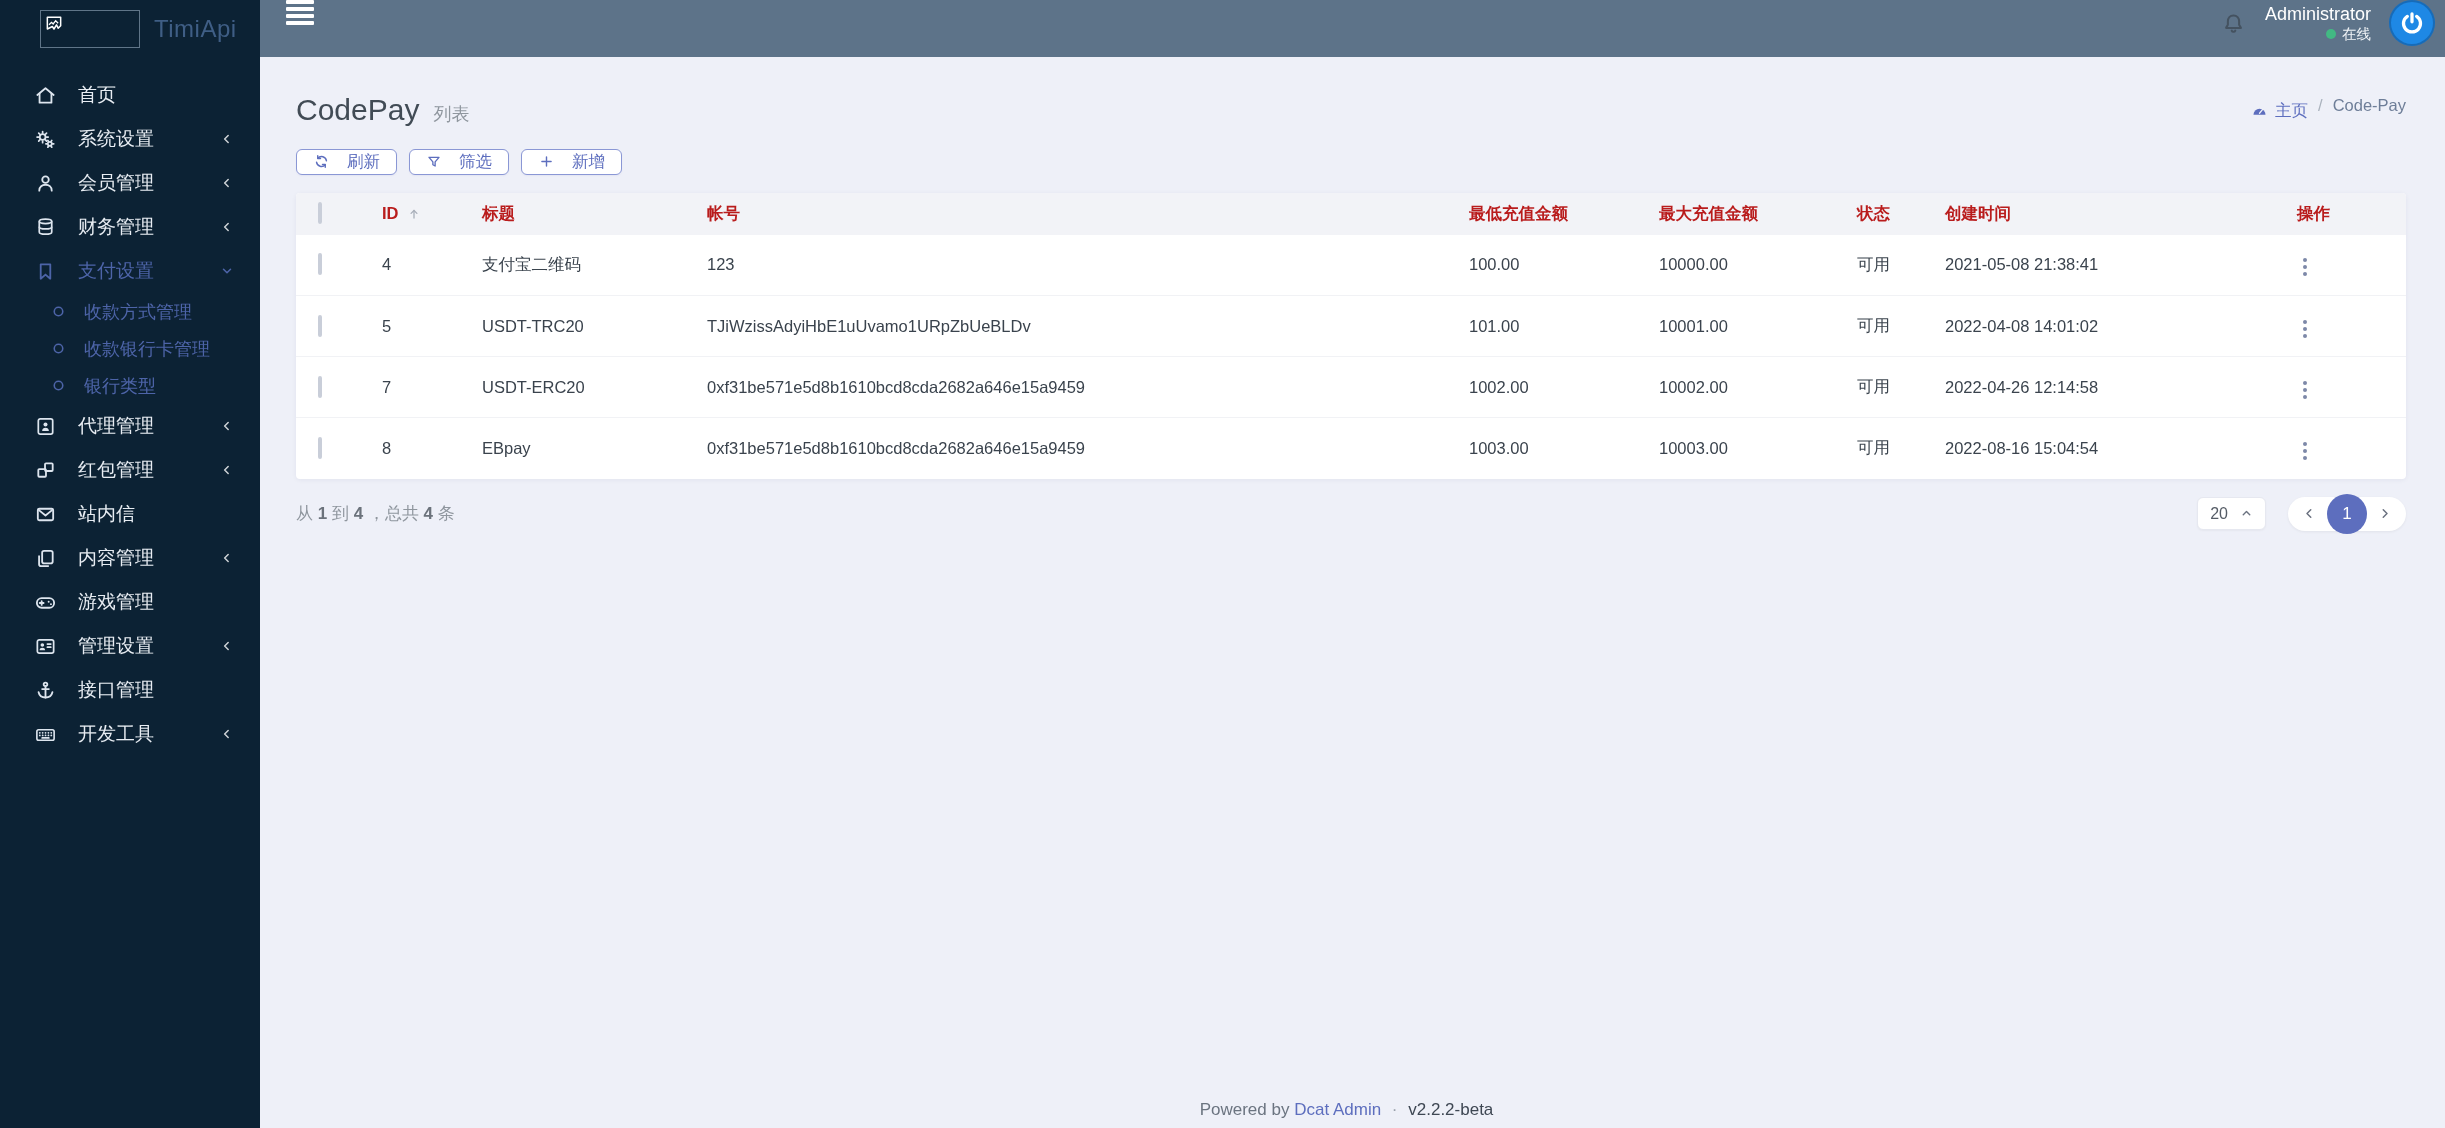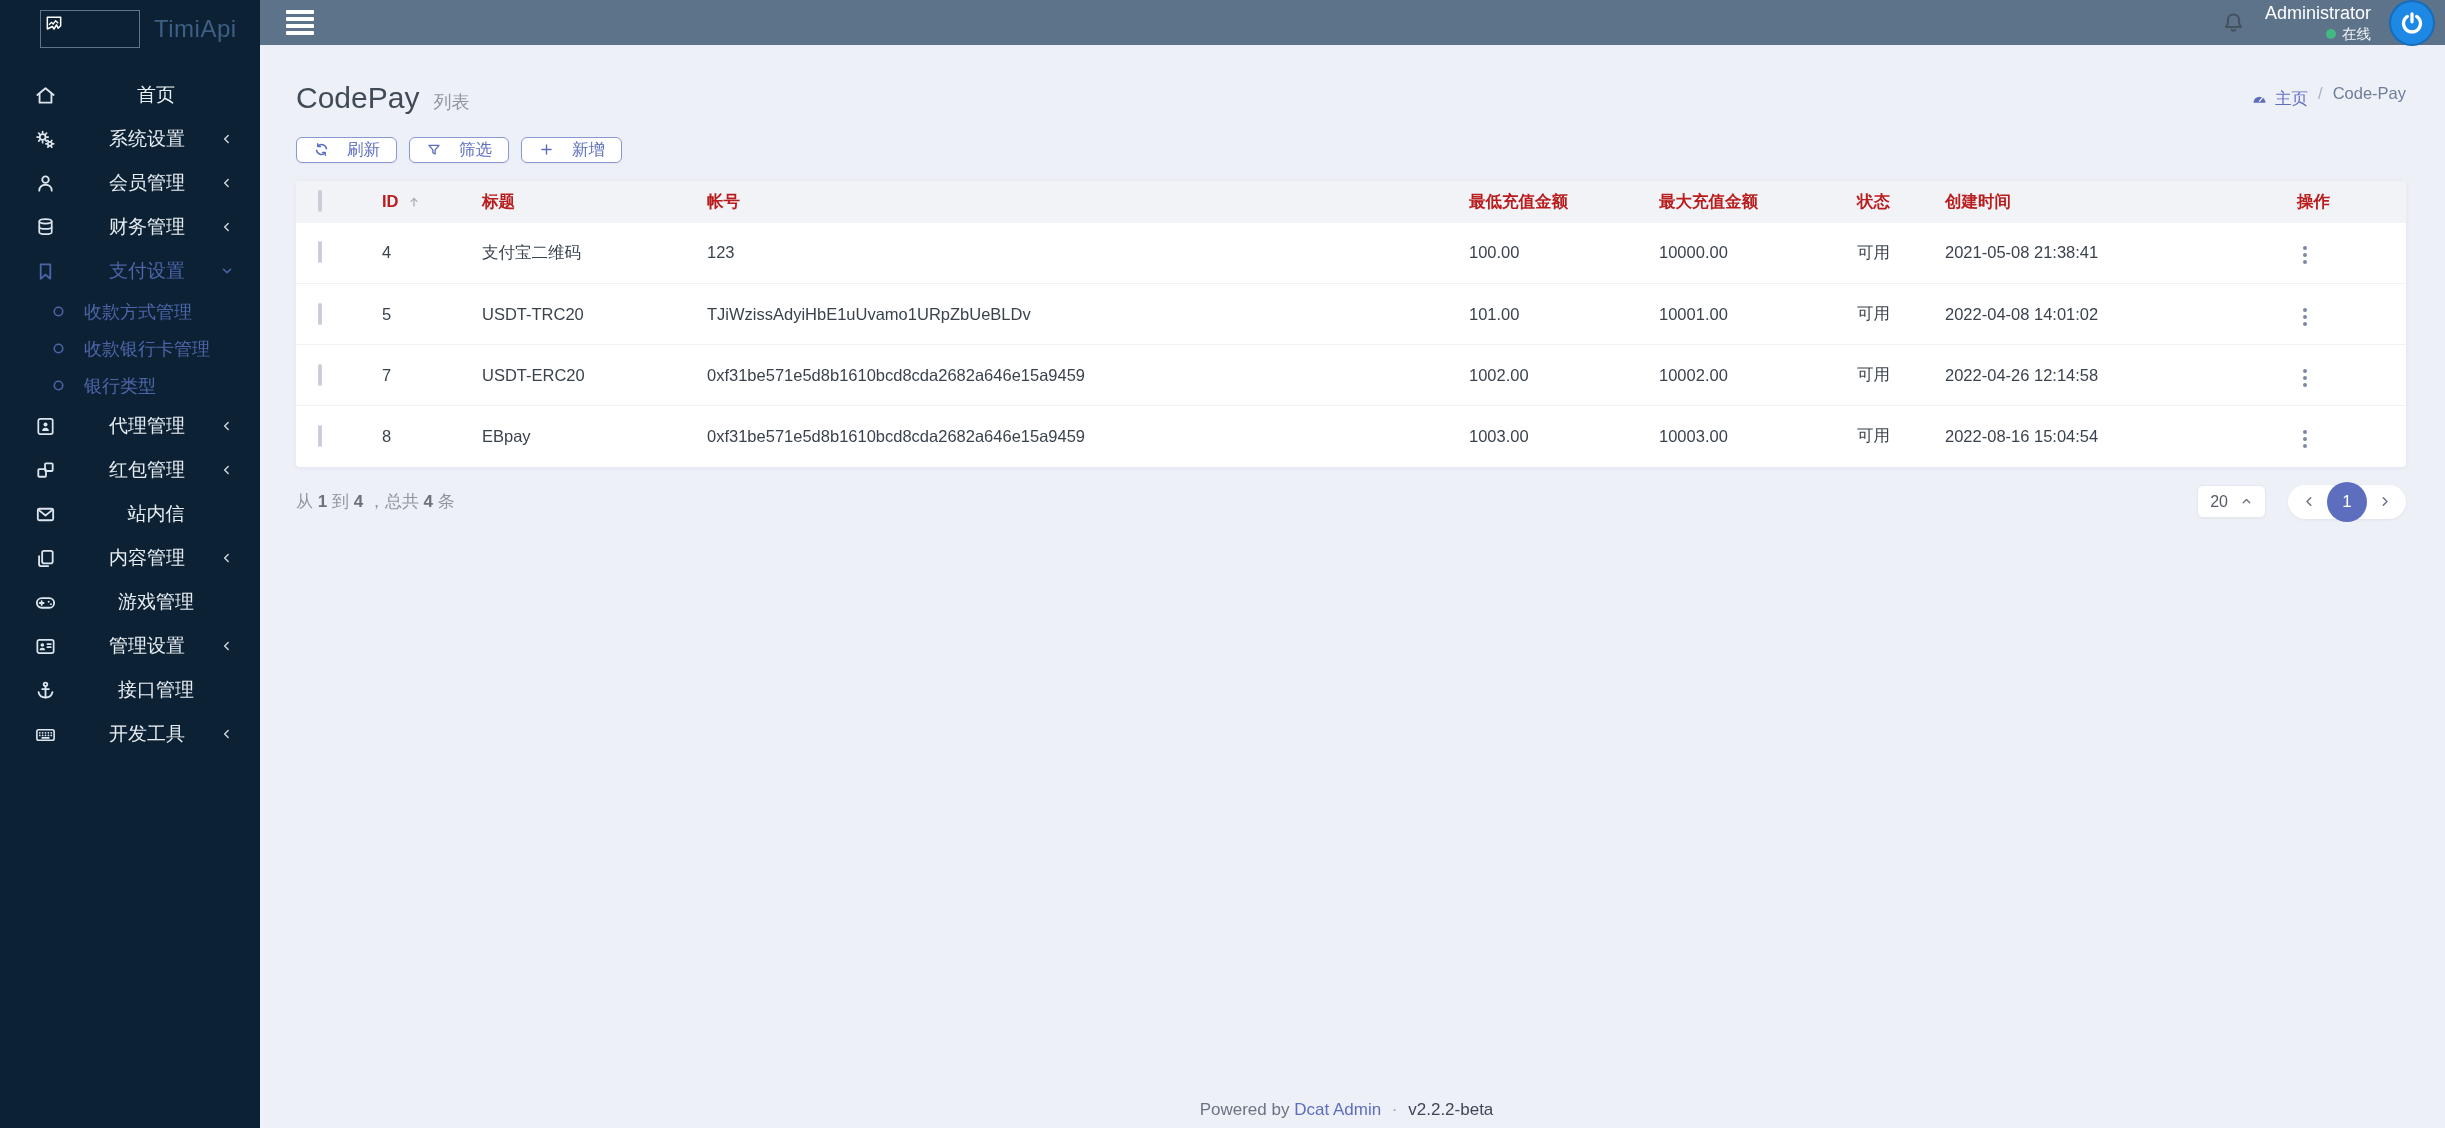--- a/index.html
+++ b/index.html
@@ -20,38 +20,38 @@
     height:57px; display:flex; align-items:center; padding-left:40px;
   }
   .logo-box {
     width:100px; height:38px; border:1px solid rgba(165,185,205,.55);
     display:flex; align-items:flex-start; padding:3px;
   }
   .brand-name { margin-left:14px; font-size:24px; color:#3f5e85; letter-spacing:.5px; }
   .menu { padding-top:16px; }
   .mi {
     height:44px; display:flex; align-items:center;
-    padding:0 26px 0 32px; cursor:pointer; font-size:19px; color:#e8edf3;text-align:center;
+    padding:0 26px 0 32px; cursor:pointer; font-size:19px; color:#e8edf3;
   }
   .mi .ico { width:26px; display:flex; justify-content:center; color:#dde5ee; }
   .mi .lbl { margin-left:20px; flex:1; }
   .mi .chev { width:18px; display:flex; justify-content:flex-end; color:rgba(255,255,255,.8); }
   .mi.active, .mi.active .ico, .mi.active .chev { color:#4d64a8; }
   .smi {
     height:37px; display:flex; align-items:center;
     padding:0 26px 0 46px; cursor:pointer; font-size:18px; color:#4d64a8;
   }
   .smi .ico { width:24px; display:flex; justify-content:center; color:#4d64a8; }
   .smi .lbl { margin-left:14px; }
   svg { display:block; }
 
   
   .main { flex:1; display:flex; flex-direction:column; height:1128px; }
   .topbar {
-    height:45px; background:#5d7389; display:flex; align-items:center;
+    height:57px; background:#5d7389; display:flex; align-items:flex-start;
     padding:0 10px 0 26px; color:#fff;
   }
   .hamburger { width:28px; cursor:pointer; }
   .hamburger div { height:4px; background:#fff; border-radius:1px; margin-bottom:3px; width:28px; }
   .hamburger div:last-child { margin-bottom:0; }
   .topbar-right { margin-left:auto; display:flex; align-items:center; gap:18px; }
   .bell { color:rgba(30,30,30,.38); cursor:pointer; }
   .userinfo { text-align:right; line-height:1.25; cursor:pointer; }
   .userinfo .uname { font-size:18px; color:#fff; }
   .userinfo .ustate { font-size:14.5px; color:#f2f5f8; display:flex; align-items:center; justify-content:flex-end; gap:6px; }

